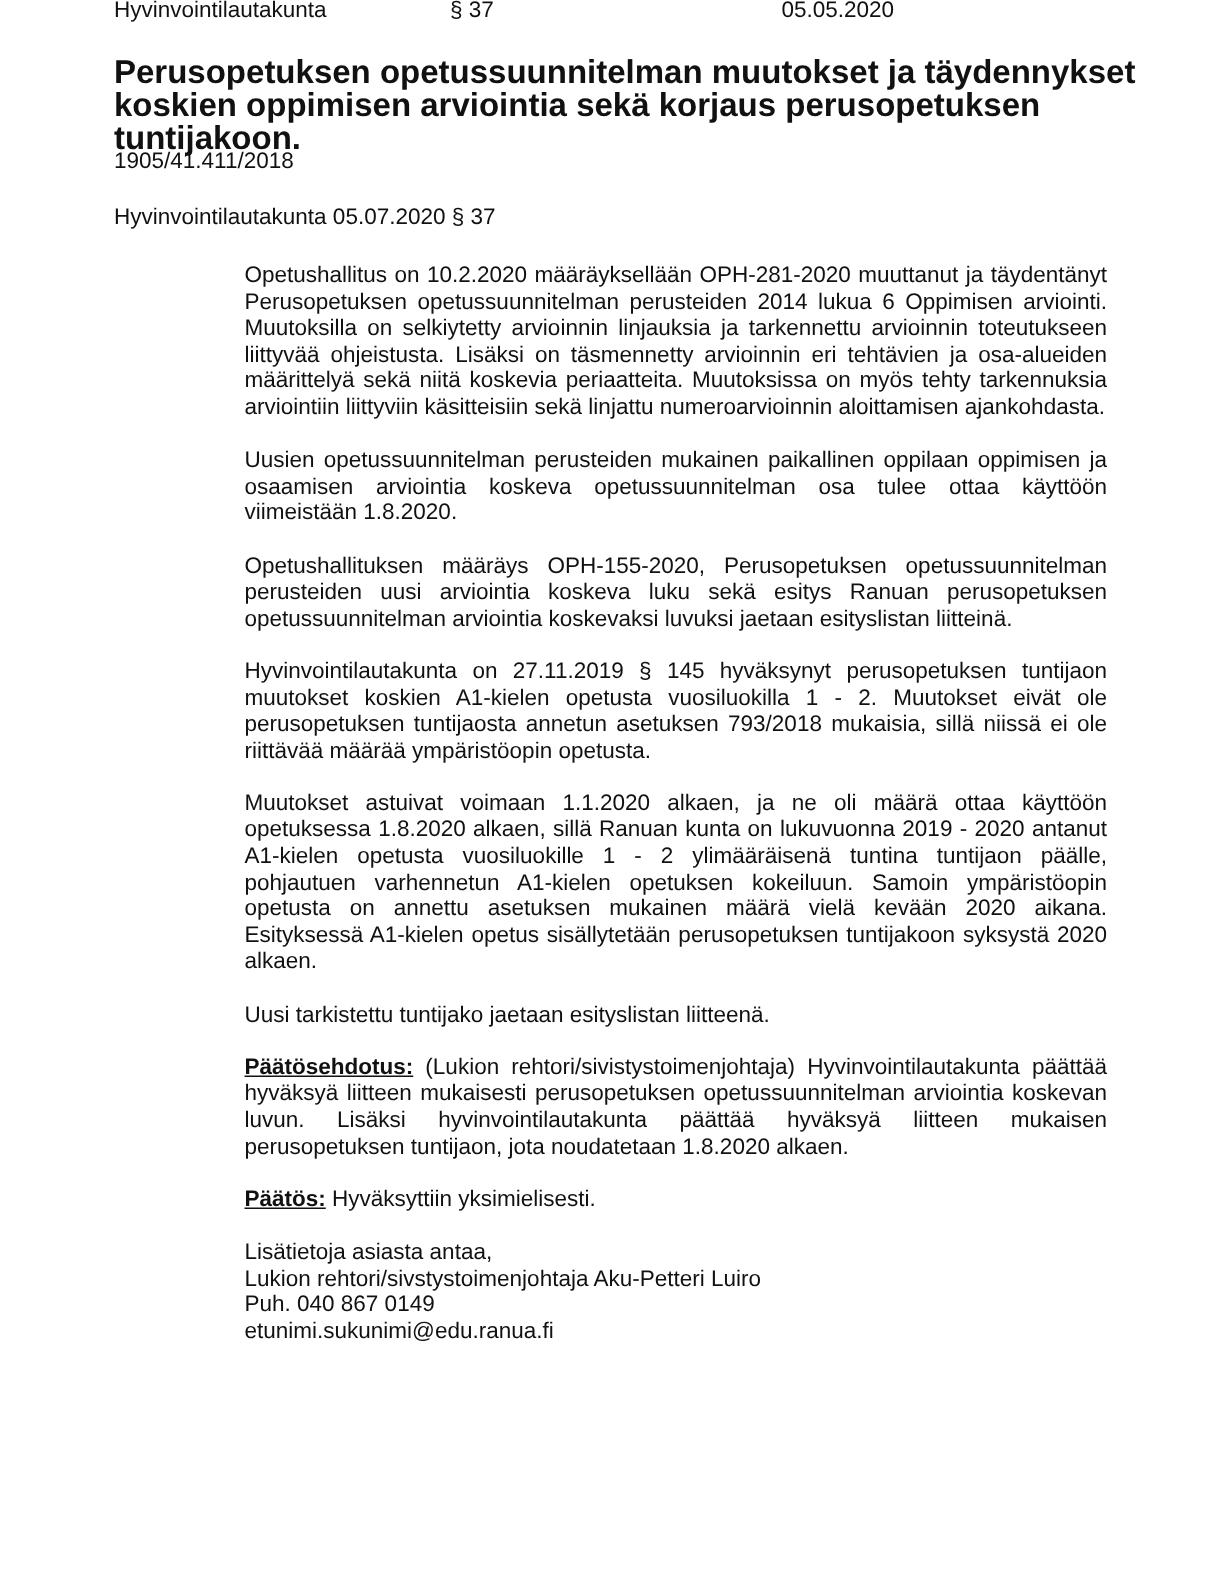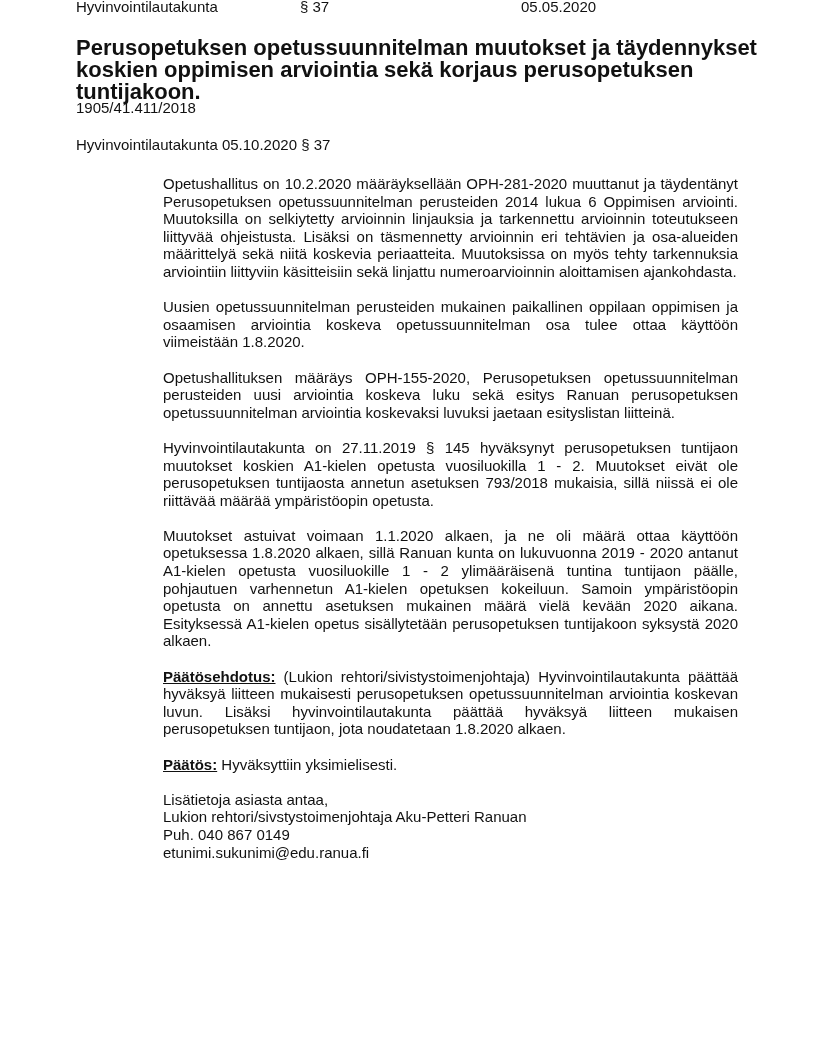--- a/index.html
+++ b/index.html
@@ -31,29 +31,30 @@
 
 <div class="header-row">
   <span class="h-board">Hyvinvointilautakunta</span>
   <span class="h-section">§ 37</span>
   <span class="h-date">05.05.2020</span>
 </div>
 
 <h1 class="title">Perusopetuksen opetussuunnitelman muutokset ja täydennykset koskien oppimisen arviointia sekä korjaus perusopetuksen tuntijakoon.</h1>
 
 <div class="record-id">1905/41.411/2018</div>
-<div class="meeting-ref">Hyvinvointilautakunta 05.10.2020 § 37</div>
+<div class="meeting-ref">Hyvinvointilautakunta 05.07.2020 § 37</div>
 
 <div class="body-col">
   <p>Opetushallitus on 10.2.2020 määräyksellään OPH-281-2020 muuttanut ja täydentänyt Perusopetuksen opetussuunnitelman perusteiden 2014 lukua 6 Oppimisen arviointi. Muutoksilla on selkiytetty arvioinnin linjauksia ja tarkennettu arvioinnin toteutukseen liittyvää ohjeistusta. Lisäksi on täsmennetty arvioinnin eri tehtävien ja osa-alueiden määrittelyä sekä niitä koskevia periaatteita. Muutoksissa on myös tehty tarkennuksia arviointiin liittyviin käsitteisiin sekä linjattu numeroarvioinnin aloittamisen ajankohdasta.</p>
   <p>Uusien opetussuunnitelman perusteiden mukainen paikallinen oppilaan oppimi­sen ja osaamisen arviointia koskeva opetussuunnitelman osa tulee ottaa käyttöön viimeistään 1.8.2020.</p>
   <p>Opetushallituksen määräys OPH-155-2020, Perusopetuksen opetussuunnitel­man perusteiden uusi arviointia koskeva luku sekä esitys Ranuan perusopetuksen opetussuunnitelman arviointia koskevaksi luvuksi jaetaan esityslistan liitteinä.</p>
   <p>Hyvinvointilautakunta on 27.11.2019 § 145 hyväksynyt perusopetuksen tuntijaon muutokset koskien A1-kielen opetusta vuosiluokilla 1 - 2. Muutokset eivät ole perusopetuksen tuntijaosta annetun asetuksen 793/2018 mukaisia, sillä niissä ei ole riittävää määrää ympäristöopin opetusta.</p>
   <p>Muutokset astuivat voimaan 1.1.2020 alkaen, ja ne oli määrä ottaa käyttöön opetuksessa 1.8.2020 alkaen, sillä Ranuan kunta on lukuvuonna 2019 - 2020 antanut A1-kielen opetusta vuosiluokille 1 - 2 ylimääräisenä tuntina tuntijaon päälle, pohjautuen varhennetun A1-kielen opetuksen kokeiluun. Samoin ympäristöopin opetusta on annettu asetuksen mukainen määrä vielä kevään 2020 aikana. Esityksessä A1-kielen opetus sisällytetään perusopetuksen tuntijakoon syksystä 2020 alkaen.</p>
+  <p>Uusi tarkistettu tuntijako jaetaan esityslistan liitteenä.</p>
   <p><span class="lbl">Päätösehdotus:</span><span> (Lukion rehtori/sivistystoimenjohtaja) Hyvinvointilautakunta päättää hyväksyä liitteen mukaisesti perusopetuksen opetussuunnitelman arviointia koskevan luvun. Lisäksi hyvinvointilautakunta päättää hyväksyä liitteen mukaisen perusopetuksen tuntijaon, jota noudatetaan 1.8.2020 alkaen.</span></p>
   <p><span class="lbl">Päätös:</span><span> Hyväksyttiin yksimielisesti.</span></p>
   <div class="contact">
     <p>Lisätietoja asiasta antaa,</p>
-    <p>Lukion rehtori/sivstystoimenjohtaja Aku-Petteri Ranuan</p>
+    <p>Lukion rehtori/sivstystoimenjohtaja Aku-Petteri Luiro</p>
     <p>Puh. 040 867 0149</p>
     <p>etunimi.sukunimi@edu.ranua.fi</p>
   </div>
 </div>
 
 </body></html>

